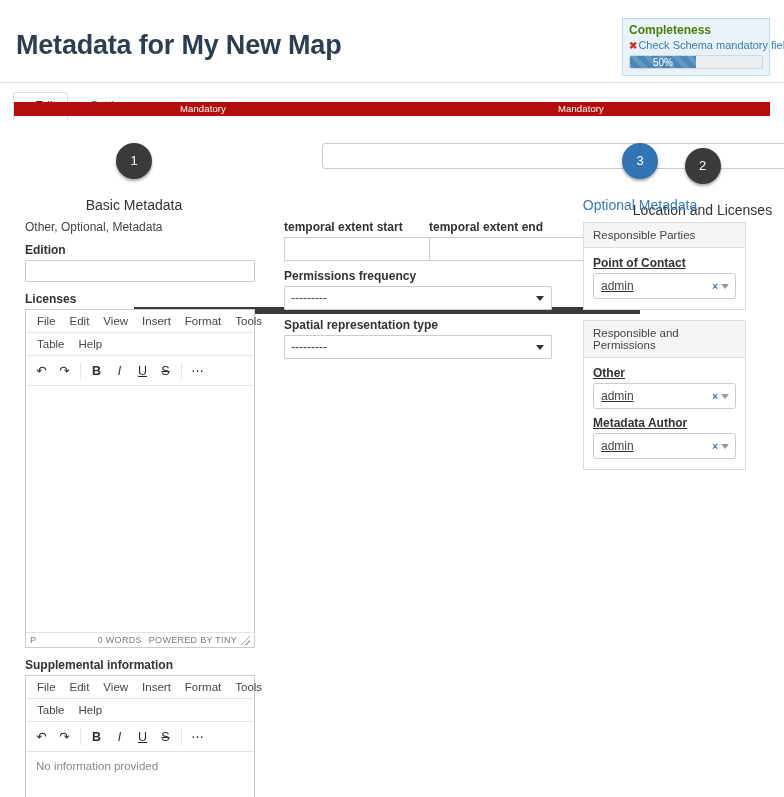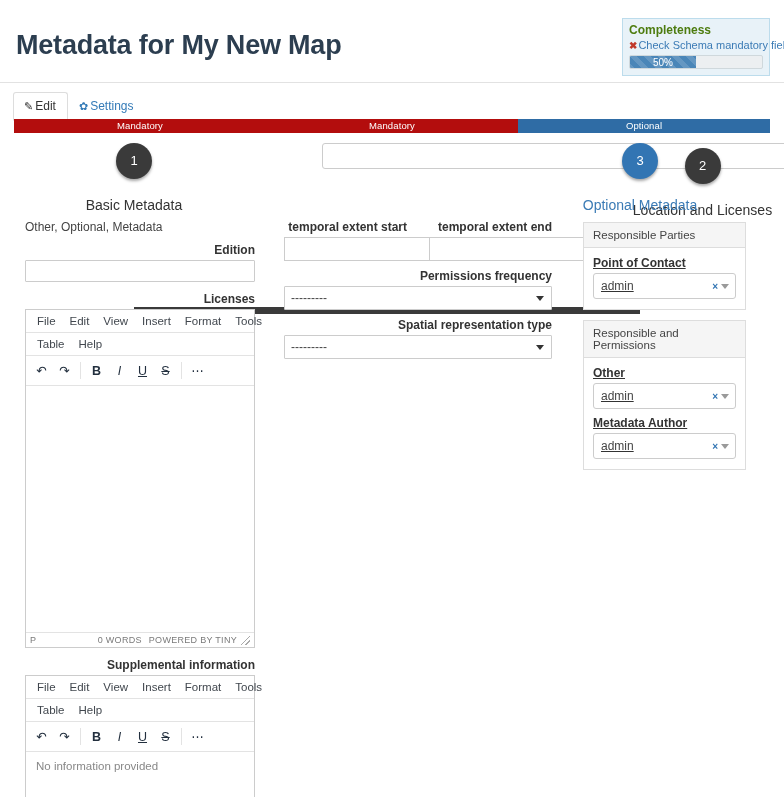--- a/index.html
+++ b/index.html
@@ -67,21 +67,21 @@
   .tab.active {
     color: #333; background: #fff;
     border: 1px solid #ddd; border-bottom-color: #fff;
     border-radius: 3px 3px 0 0;
   }
   .tab.inactive { color: #337ab7; }
   .tab-ico { font-size: 11px; margin-right: 2px; }
 
   
   .banner {
-    position: absolute; top: 119px; left: 14px;
+    position: absolute; top: 102px; left: 14px;
     width: 756px; height: 14px; display: flex;
   }
   .banner-seg {
     flex: 1; color: #fff; font-size: 9.5px; text-align: center;
     line-height: 14px; letter-spacing: .1px;
   }
 
   
   .wizard { position: absolute; top: 143px; left: 0; width: 784px; height: 70px; }
   .wiz-line {
@@ -104,21 +104,21 @@
   .wiz-label.active { color: #3b7bb5; }
 
   
   .col-left { position: absolute; top: 220px; left: 25px; width: 230px; }
   .col-mid  { position: absolute; top: 220px; left: 284px; width: 268px; }
   .col-right{ position: absolute; top: 222px; left: 583px; width: 163px; }
 
   .muted-head { font-size: 12px; color: #444; margin-bottom: 9px; }
   .field-label {
     font-size: 12px; font-weight: bold; color: #333;
-    display: block; margin-bottom: 3px; text-align: right;
+    display: block; margin-bottom: 3px;
   }
   .text-input {
     width: 100%; height: 22px; border: 1px solid #ccc;
     background: #fff; font-size: 12px; padding: 2px 5px;
     font-family: "Liberation Sans", sans-serif; color: #333;
     border-radius: 1px;
   }
   .gap { height: 10px; }
 
   
@@ -223,21 +223,20 @@
     <span class="tab-ico">✎</span><span>Edit</span>
   </div>
   <div class="tab inactive">
     <span class="tab-ico">✿</span><span>Settings</span>
   </div>
 </div>
 
 <div class="banner">
   <div class="banner-seg" style="background:#b30d0d">Mandatory</div>
   <div class="banner-seg" style="background:#b30d0d">Mandatory</div>
-  <div class="banner-seg" style="background:#2f6ca5">Optional</div>
 </div>
 
 <div class="wizard">
   <div class="wiz-line"></div>
   <div class="wiz-step s1">
     <div class="wiz-circle done">1</div>
     <div class="wiz-label">Basic Metadata</div>
   </div>
   <div class="wiz-step s2">
     <div class="wiz-circle done">2</div>

